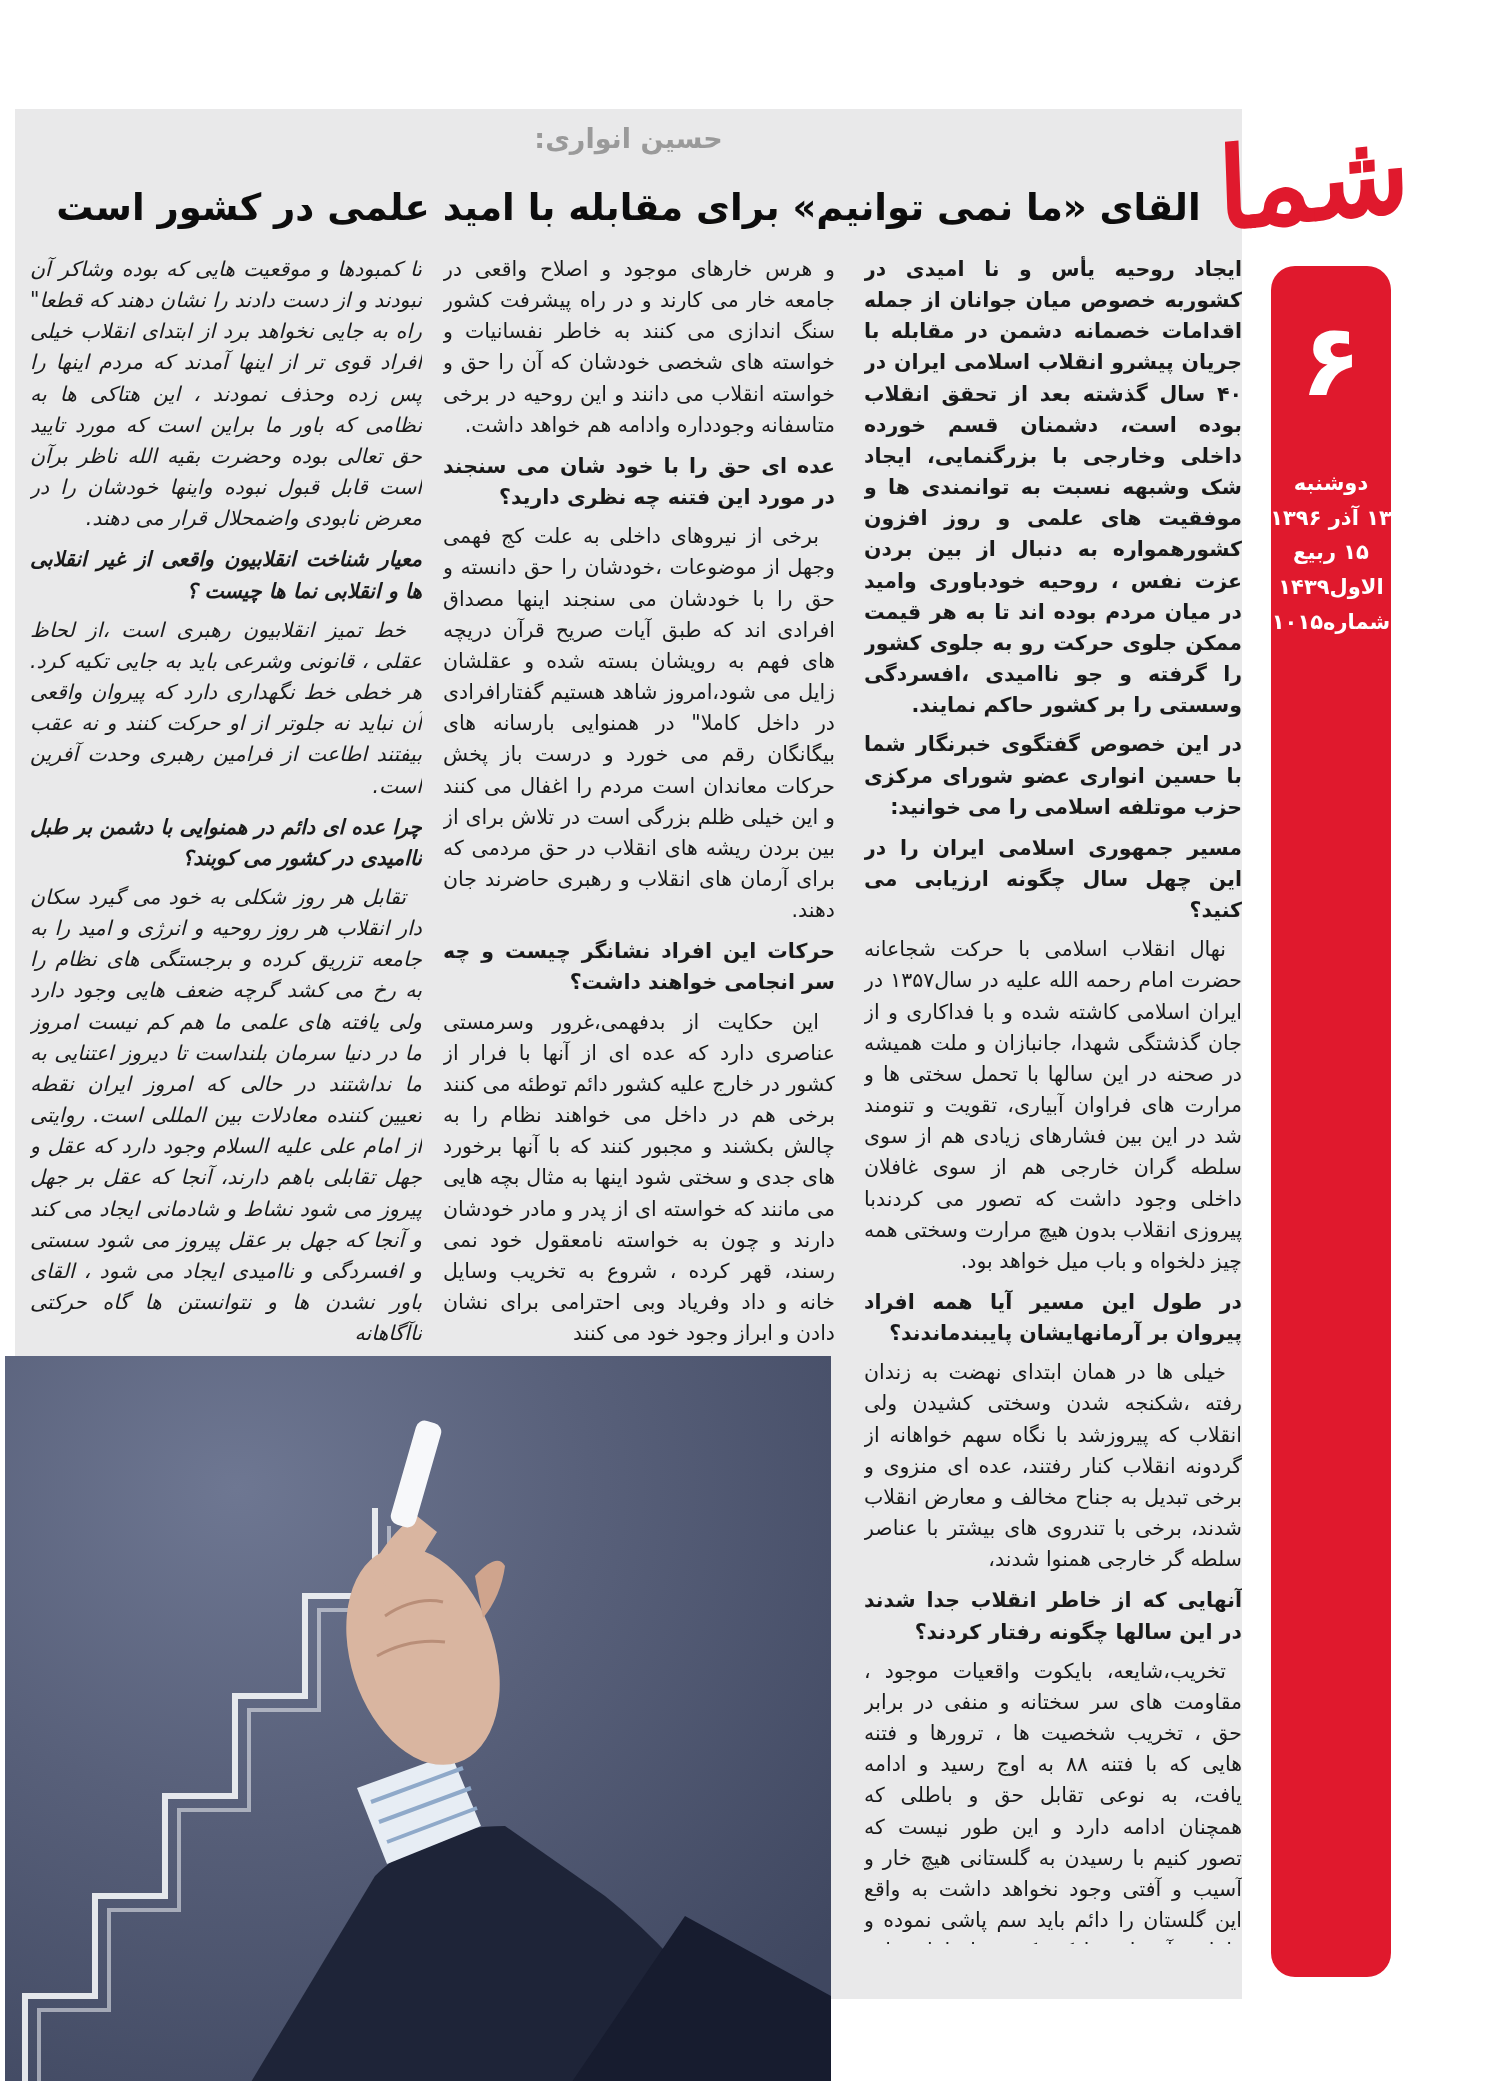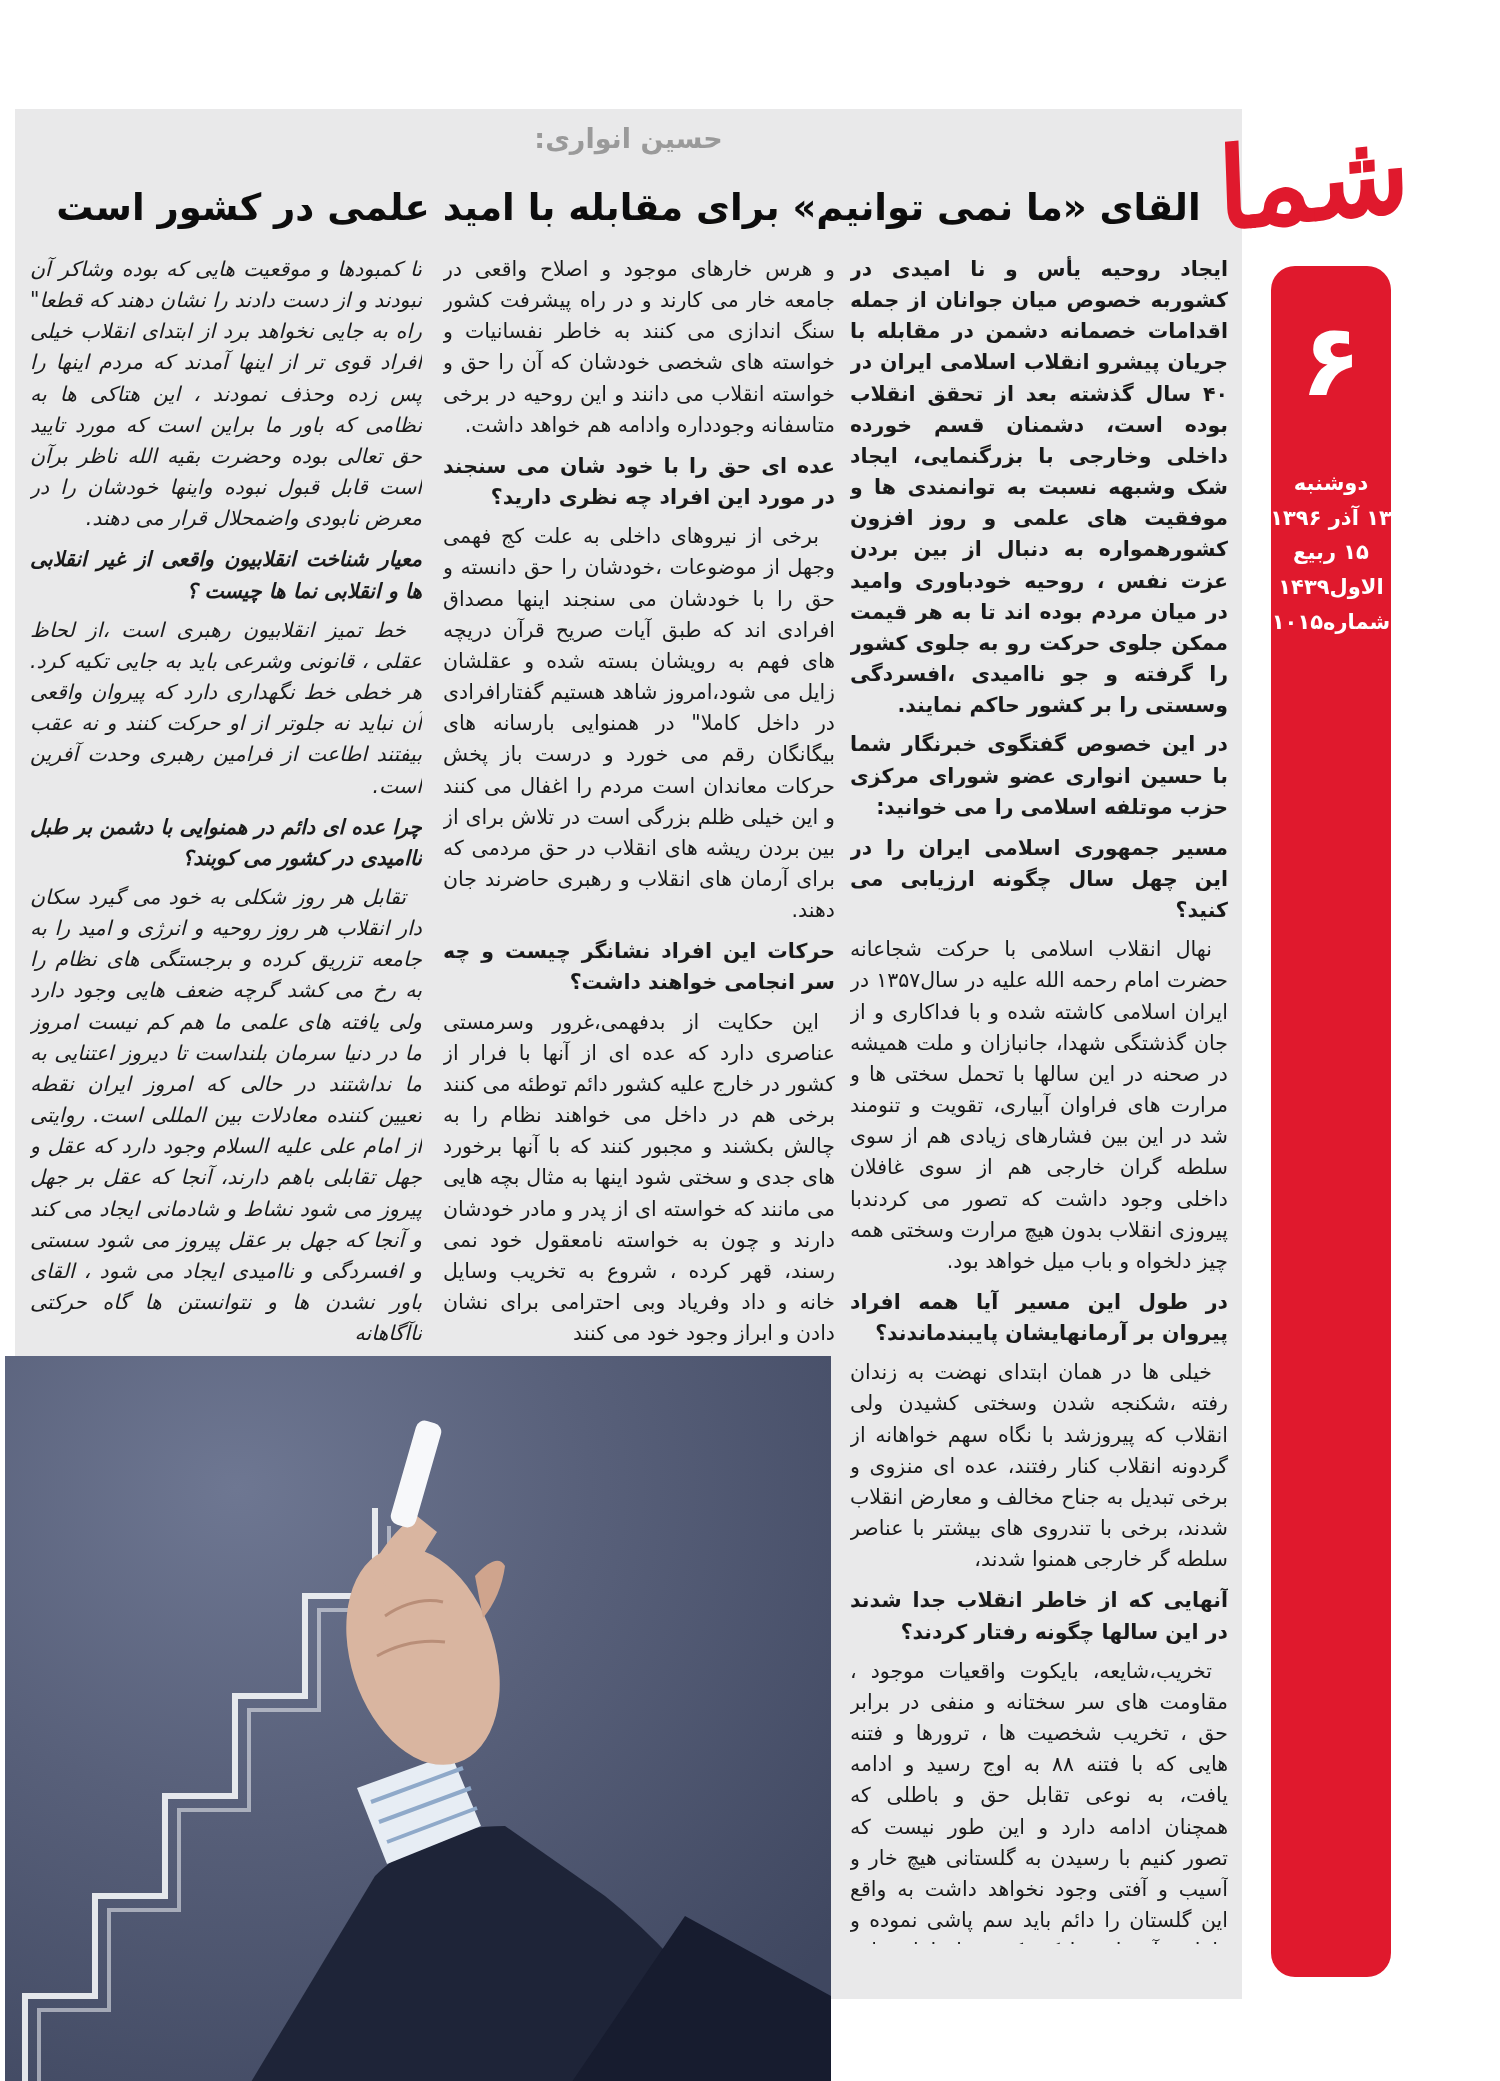--- a/index.html
+++ b/index.html
@@ -5,21 +5,21 @@
   html,body{margin:0;padding:0;background:#fff;}
   .page{position:relative;width:1500px;height:2081px;background:#ffffff;overflow:hidden;
         font-family:"DejaVu Sans","Liberation Sans",sans-serif;margin-top:11px;}
   .graybox{position:absolute;left:15px;top:98px;width:1227px;height:1890px;background:#e9e9ea;}
   .byline{position:absolute;left:15px;top:112px;width:1227px;text-align:center;
           color:#9a9a9a;font-weight:bold;font-size:27px;}
   .headline{position:absolute;left:15px;top:150px;width:1227px;text-align:center;
             color:#0d0d0d;font-weight:bold;font-size:37px;letter-spacing:-1px;}
   .col{position:absolute;top:243px;direction:rtl;text-align:justify;overflow:hidden;
        color:#1a1a1a;font-size:20.5px;line-height:1.52;}
-  .col-right{right:272px;width:378px;height:1690px;}
+  .col-right{right:258px;width:378px;height:1690px;}
   .col-middle{right:665px;width:392px;height:1100px;}
   .col-left{right:1078px;width:392px;height:1100px;font-style:italic;}
   .para{margin:0 0 8px 0;}
   .para.lead{font-weight:bold;}
   .para.q{font-weight:bold;margin:10px 0 8px 0;}
   .para.a,.para.body{font-weight:normal;}
   .para.a{text-indent:16px;}
   
   .redbar{position:absolute;left:1271px;top:255px;width:120px;height:1711px;
           border-radius:24px;}
@@ -49,21 +49,21 @@
       <p class="para lead">در این خصوص گفتگوی خبرنگار شما با حسین انواری عضو شورای مرکزی حزب موتلفه اسلامی را می خوانید:</p>
       <p class="para q">مسیر جمهوری اسلامی ایران را در این چهل سال چگونه ارزیابی می کنید؟</p>
       <p class="para a">نهال انقلاب اسلامی با حرکت شجاعانه حضرت امام رحمه الله علیه در سال۱۳۵۷ در ایران اسلامی کاشته شده و با فداکاری و از جان گذشتگی شهدا، جانبازان و ملت همیشه در صحنه در این سالها با تحمل سختی ها و مرارت های فراوان آبیاری، تقویت و تنومند شد در این بین فشارهای زیادی هم از سوی سلطه گران خارجی هم از سوی غافلان داخلی وجود داشت که تصور می کردندبا پیروزی انقلاب بدون هیچ مرارت وسختی همه چیز دلخواه و باب میل خواهد بود.</p>
       <p class="para q">در طول این مسیر آیا همه افراد پیروان بر آرمانهایشان پایبندماندند؟</p>
       <p class="para a">خیلی ها در همان ابتدای نهضت به زندان رفته ،شکنجه شدن وسختی کشیدن ولی انقلاب که پیروزشد با نگاه سهم خواهانه از گردونه انقلاب کنار رفتند، عده ای منزوی و برخی تبدیل به جناح مخالف و معارض انقلاب شدند، برخی با تندروی های بیشتر با عناصر سلطه گر خارجی همنوا شدند،</p>
       <p class="para q">آنهایی که از خاطر انقلاب جدا شدند در این سالها چگونه رفتار کردند؟</p>
       <p class="para a">تخریب،شایعه، بایکوت واقعیات موجود ، مقاومت های سر سختانه و منفی در برابر حق ، تخریب شخصیت ها ، ترورها و فتنه هایی که با فتنه ۸۸ به اوج رسید و ادامه یافت، به نوعی تقابل حق و باطلی که همچنان ادامه دارد و این طور نیست که تصور کنیم با رسیدن به گلستانی هیچ خار و آسیب و آفتی وجود نخواهد داشت به واقع این گلستان را دائم باید سم پاشی نموده و طراوت آن را حفظ کرد که حفظ طراوت این گلستان هم با مردم است ، برخی به جای حفظ این طراوت</p>
     </div>
   <div class="col col-middle">
       <p class="para body">و هرس خارهای موجود و اصلاح واقعی در جامعه خار می کارند و در راه پیشرفت کشور سنگ اندازی می کنند به خاطر نفسانیات و خواسته های شخصی خودشان که آن را حق و خواسته انقلاب می دانند و این روحیه در برخی متاسفانه وجودداره وادامه هم خواهد داشت.</p>
-      <p class="para q">عده ای حق را با خود شان می سنجند در مورد این افراد چه نظری دارید؟</p>
+      <p class="para q">عده ای حق را با خود شان می سنجند در مورد این فتنه چه نظری دارید؟</p>
       <p class="para a">برخی از نیروهای داخلی به علت کج فهمی وجهل از موضوعات ،خودشان را حق دانسته و حق را با خودشان می سنجند اینها مصداق افرادی اند که طبق آیات صریح قرآن دریچه های فهم به رویشان بسته شده و عقلشان زایل می شود،امروز شاهد هستیم گفتارافرادی در داخل کاملا" در همنوایی بارسانه های بیگانگان رقم می خورد و درست باز پخش حرکات معاندان است مردم را اغفال می کنند و این خیلی ظلم بزرگی است در تلاش برای از بین بردن ریشه های انقلاب در حق مردمی که برای آرمان های انقلاب و رهبری حاضرند جان دهند.</p>
       <p class="para q">حرکات این افراد نشانگر چیست و چه سر انجامی خواهند داشت؟</p>
       <p class="para a">این حکایت از بدفهمی،غرور وسرمستی عناصری دارد که عده ای از آنها با فرار از کشور در خارج علیه کشور دائم توطئه می کنند برخی هم در داخل می خواهند نظام را به چالش بکشند و مجبور کنند که با آنها برخورد های جدی و سختی شود اینها به مثال بچه هایی می مانند که خواسته ای از پدر و مادر خودشان دارند و چون به خواسته نامعقول خود نمی رسند، قهر کرده ، شروع به تخریب وسایل خانه و داد وفریاد وبی احترامی برای نشان دادن و ابراز وجود خود می کنند</p>
     </div>
   <div class="col col-left">
       <p class="para body">تا کمبودها و موقعیت هایی که بوده وشاکر آن نبودند و از دست دادند را نشان دهند که قطعا" راه به جایی نخواهد برد از ابتدای انقلاب خیلی افراد قوی تر از اینها آمدند که مردم اینها را پس زده وحذف نمودند ، این هتاکی ها به نظامی که باور ما براین است که مورد تایید حق تعالی بوده وحضرت بقیه الله ناظر برآن است قابل قبول نبوده واینها خودشان را در معرض نابودی واضمحلال قرار می دهند.</p>
       <p class="para q">معیار شناخت انقلابیون واقعی از غیر انقلابی ها و انقلابی نما ها چیست ؟</p>
       <p class="para a">خط تمیز انقلابیون رهبری است ،از لحاظ عقلی ، قانونی وشرعی باید به جایی تکیه کرد. هر خطی خط نگهداری دارد که پیروان واقعی آن نباید نه جلوتر از او حرکت کنند و نه عقب بیفتند اطاعت از فرامین رهبری وحدت آفرین است.</p>
       <p class="para q">چرا عده ای دائم در همنوایی با دشمن بر طبل ناامیدی در کشور می کوبند؟</p>
       <p class="para a">تقابل هر روز شکلی به خود می گیرد سکان دار انقلاب هر روز روحیه و انرژی و امید را به جامعه تزریق کرده و برجستگی های نظام را به رخ می کشد گرچه ضعف هایی وجود دارد ولی یافته های علمی ما هم کم نیست امروز ما در دنیا سرمان بلنداست تا دیروز اعتنایی به ما نداشتند در حالی که امروز ایران نقطه تعیین کننده معادلات بین المللی است. روایتی از امام علی علیه السلام وجود دارد که عقل و جهل تقابلی باهم دارند، آنجا که عقل بر جهل پیروز می شود نشاط و شادمانی ایجاد می کند و آنجا که جهل بر عقل پیروز می شود سستی و افسردگی و ناامیدی ایجاد می شود ، القای باور نشدن ها و نتوانستن ها گاه حرکتی ناآگاهانه</p>

